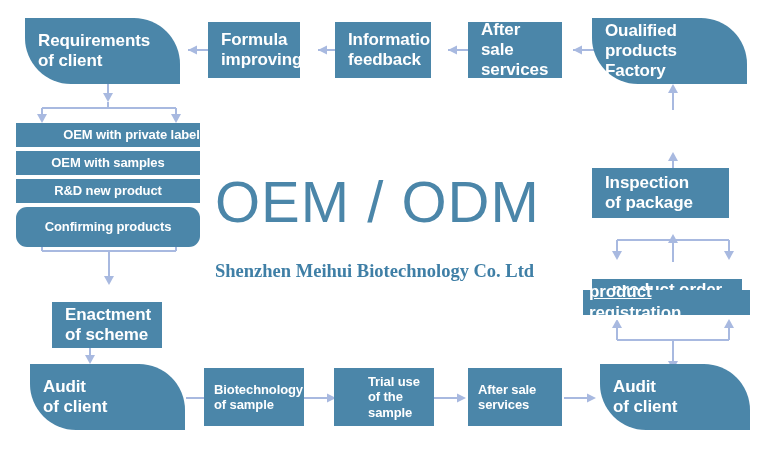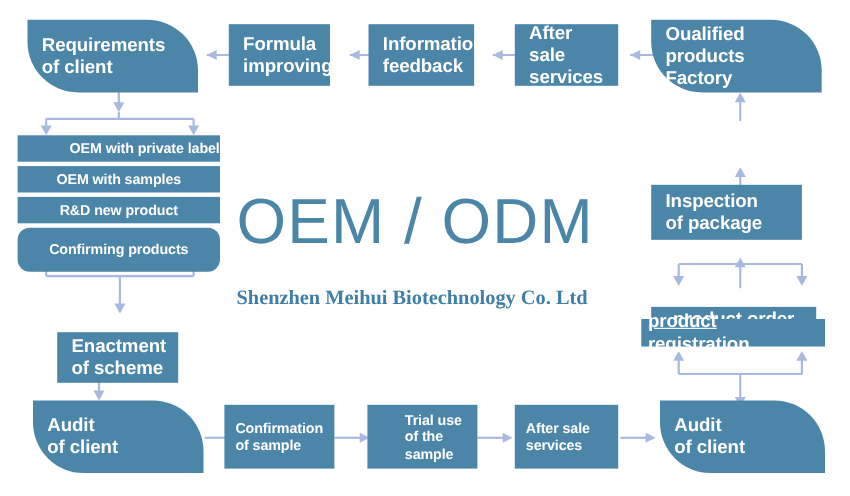--- a/index.html
+++ b/index.html
@@ -207,21 +207,21 @@
   <div class="box list-item" style="left:16px; top:151px; width:184px; height:24px;">OEM with samples</div>
   <div class="box list-item" style="left:16px; top:179px; width:184px; height:24px;">R&amp;D new product</div>
   <div class="box list-item" style="left:16px; top:207px; width:184px; height:40px;border-radius:11px;">Confirming products</div>
 
   <div class="box" style="left:52px; top:290px; width:110px; height:46px;margin-top:12px;">Enactment
 of scheme</div>
 
   <div class="box leafshape" style="left:30px; top:364px; width:155px; height:66px;">Audit
 of client</div>
 
-  <div class="box narrow" style="left:204px; top:368px; width:100px; height:58px;">Confirmation
+  <div class="box narrow" style="left:204px; top:368px; width:100px; height:58px;">Biotechnology
 of sample</div>
 
   <div class="box narrow" style="left:334px; top:368px; width:100px; height:58px;padding-left:34px;">Trial use
 of the sample</div>
 
   <div class="box narrow" style="left:468px; top:368px; width:94px; height:58px;">After sale
 services</div>
 
   <div class="box leafshape" style="left:600px; top:364px; width:150px; height:66px;">Audit
 of client</div>

